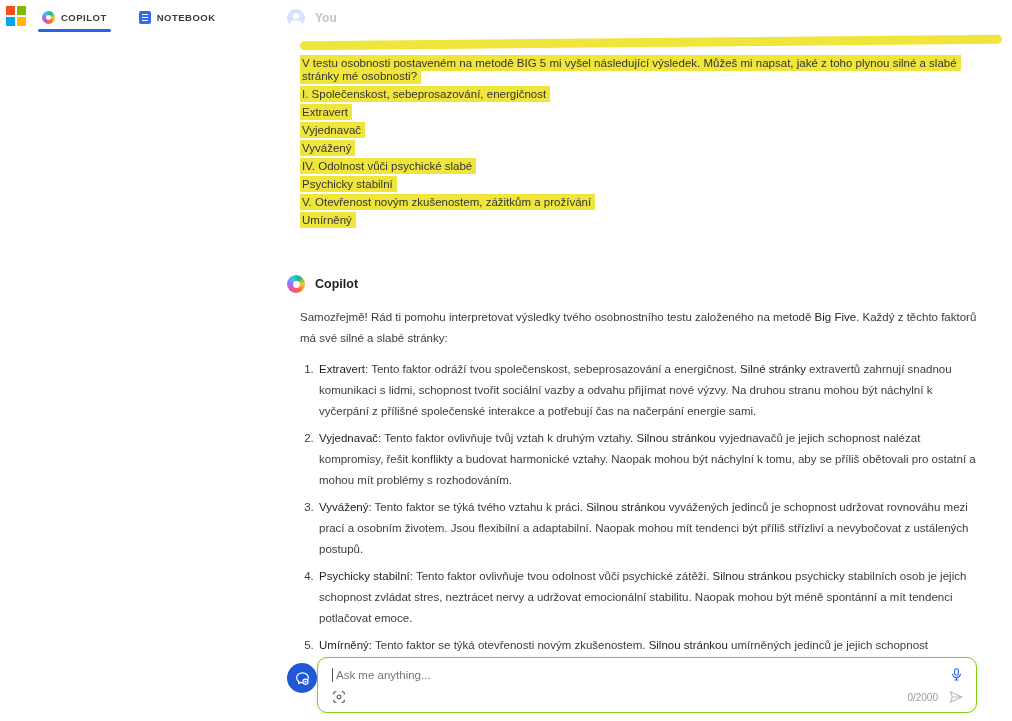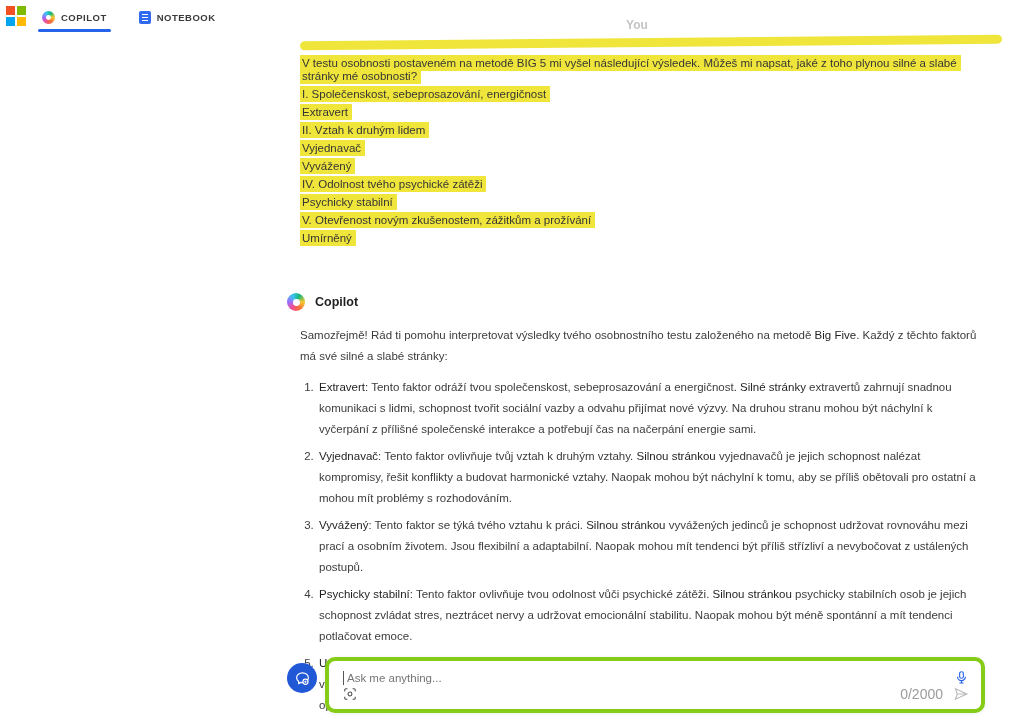--- a/index.html
+++ b/index.html
@@ -29,21 +29,21 @@
     background:conic-gradient(from 210deg,#f34f8c,#9c6cfe,#3cc3f3,#18b77a,#f8c831,#f3703a,#f34f8c);
     position:relative;display:inline-block;}
   .copilot-swirl::after{content:"";position:absolute;left:34%;top:34%;width:38%;height:38%;
     background:#fff;border-radius:50%;}
   .nb-icon{width:12px;height:13px;background:#2f6af0;border-radius:2px;position:relative;display:inline-block;}
   .nb-icon::before{content:"";position:absolute;left:3px;top:3px;width:6px;height:1.5px;background:#fff;
     box-shadow:0 3px 0 #fff,0 6px 0 #fff;}
   
   .main{position:absolute;left:287px;top:8px;width:700px;}
   .sender-row{display:flex;align-items:center;gap:10px;height:20px;}
-  .sender-row.faded{opacity:.5;flex-direction:column;}
+  .sender-row.faded{opacity:.5;}
   .avatar-user{width:18px;height:18px;border-radius:50%;background:#b9c4f7;position:relative;overflow:hidden;}
   .avatar-user::before{content:"";position:absolute;left:6px;top:4px;width:6px;height:6px;border-radius:50%;background:#fff;}
   .avatar-user::after{content:"";position:absolute;left:3px;top:11px;width:12px;height:9px;border-radius:50%;background:#fff;}
   .sender-name{font-size:12px;font-weight:700;color:#8a8a8a;}
   .sender-name.copilot{color:#1f1f1f;font-size:12.5px;}
   .logo-lg{width:18px;height:18px;}
   
   .streak{position:absolute;left:13px;top:30px;width:702px;height:9px;background:var(--highlight);
     border-radius:5px;transform:rotate(-0.55deg);}
   .user-lines{margin:29px 0 0 13px;position:relative;}
@@ -52,29 +52,29 @@
   
   .copilot-block{margin-top:47px;}
   .copilot-body{margin:13px 0 0 13px;width:678px;font-size:11.5px;line-height:21px;color:#3c3c3c;}
   .copilot-body .b{font-weight:400;color:#1f1f1f;}
   .copilot-body ol{margin:10px 0 0 0;padding-left:17px;}
   .copilot-body li{margin-bottom:6px;padding-left:2px;}
   
   .composer{position:absolute;left:287px;top:657px;width:700px;display:flex;align-items:flex-start;}
   .new-topic-btn{width:30px;height:30px;border-radius:50%;background:#2158d6;flex:none;
     display:flex;align-items:center;justify-content:center;cursor:pointer;margin-top:6px;}
-  .input-box{margin-left:8px;width:660px;height:56px;background:#fff;border:4px solid #84cc16;
+  .input-box{width:660px;height:56px;background:#fff;border:1px solid #84cc16;
     border-radius:10px;box-shadow:0 1px 5px rgba(0,0,0,.07);padding:9px 12px 7px 14px;
     display:flex;flex-direction:column;justify-content:space-between;}
   .input-top{display:flex;align-items:center;}
   .caret{width:1px;height:14px;background:#555;margin-right:3px;}
   .placeholder{flex:1;font-size:11.5px;color:#767676;border:none;outline:none;
     font-family:inherit;background:transparent;}
   .input-bottom{display:flex;align-items:center;justify-content:space-between;}
-  .counter{font-size:14px;color:#9b9b9b;margin-left:auto;margin-right:10px;}
+  .counter{font-size:10px;color:#9b9b9b;margin-left:auto;margin-right:10px;}
   .icon-btn{display:inline-flex;cursor:pointer;}
 </style>
 </head>
 <body>
 
 <div class="topbar">
   <div class="ms-logo">
       <i></i>
       <i></i>
       <i></i>
@@ -97,24 +97,23 @@
   <div style="position:relative;">
     <div class="sender-row faded">
       <span class="avatar-user"></span>
       <span class="sender-name">You</span>
     </div>
     <div class="streak"></div>
     <div class="user-lines" id="user-lines">
         <div class="hl-line"><span class="hl">V testu osobnosti postaveném na metodě BIG 5 mi vyšel následující výsledek. Můžeš mi napsat, jaké z toho plynou silné a slabé stránky mé osobnosti?</span></div>
         <div class="hl-line"><span class="hl">I. Společenskost, sebeprosazování, energičnost</span></div>
         <div class="hl-line"><span class="hl">Extravert</span></div>
-        <div class="hl-line"><span class="hl">II. Vztah k druhým lidem</span></div>
         <div class="hl-line"><span class="hl">Vyjednavač</span></div>
         <div class="hl-line"><span class="hl">Vyvážený</span></div>
-        <div class="hl-line"><span class="hl">IV. Odolnost tvého psychické zátěži</span></div>
+        <div class="hl-line"><span class="hl">IV. Odolnost vůči psychické slabé</span></div>
         <div class="hl-line"><span class="hl">Psychicky stabilní</span></div>
         <div class="hl-line"><span class="hl">V. Otevřenost novým zkušenostem, zážitkům a prožívání</span></div>
         <div class="hl-line"><span class="hl">Umírněný</span></div>
       </div>
   </div>
 
   <div class="copilot-block">
     <div class="sender-row">
       <span class="copilot-swirl logo-lg"></span>
       <span class="sender-name copilot">Copilot</span>

